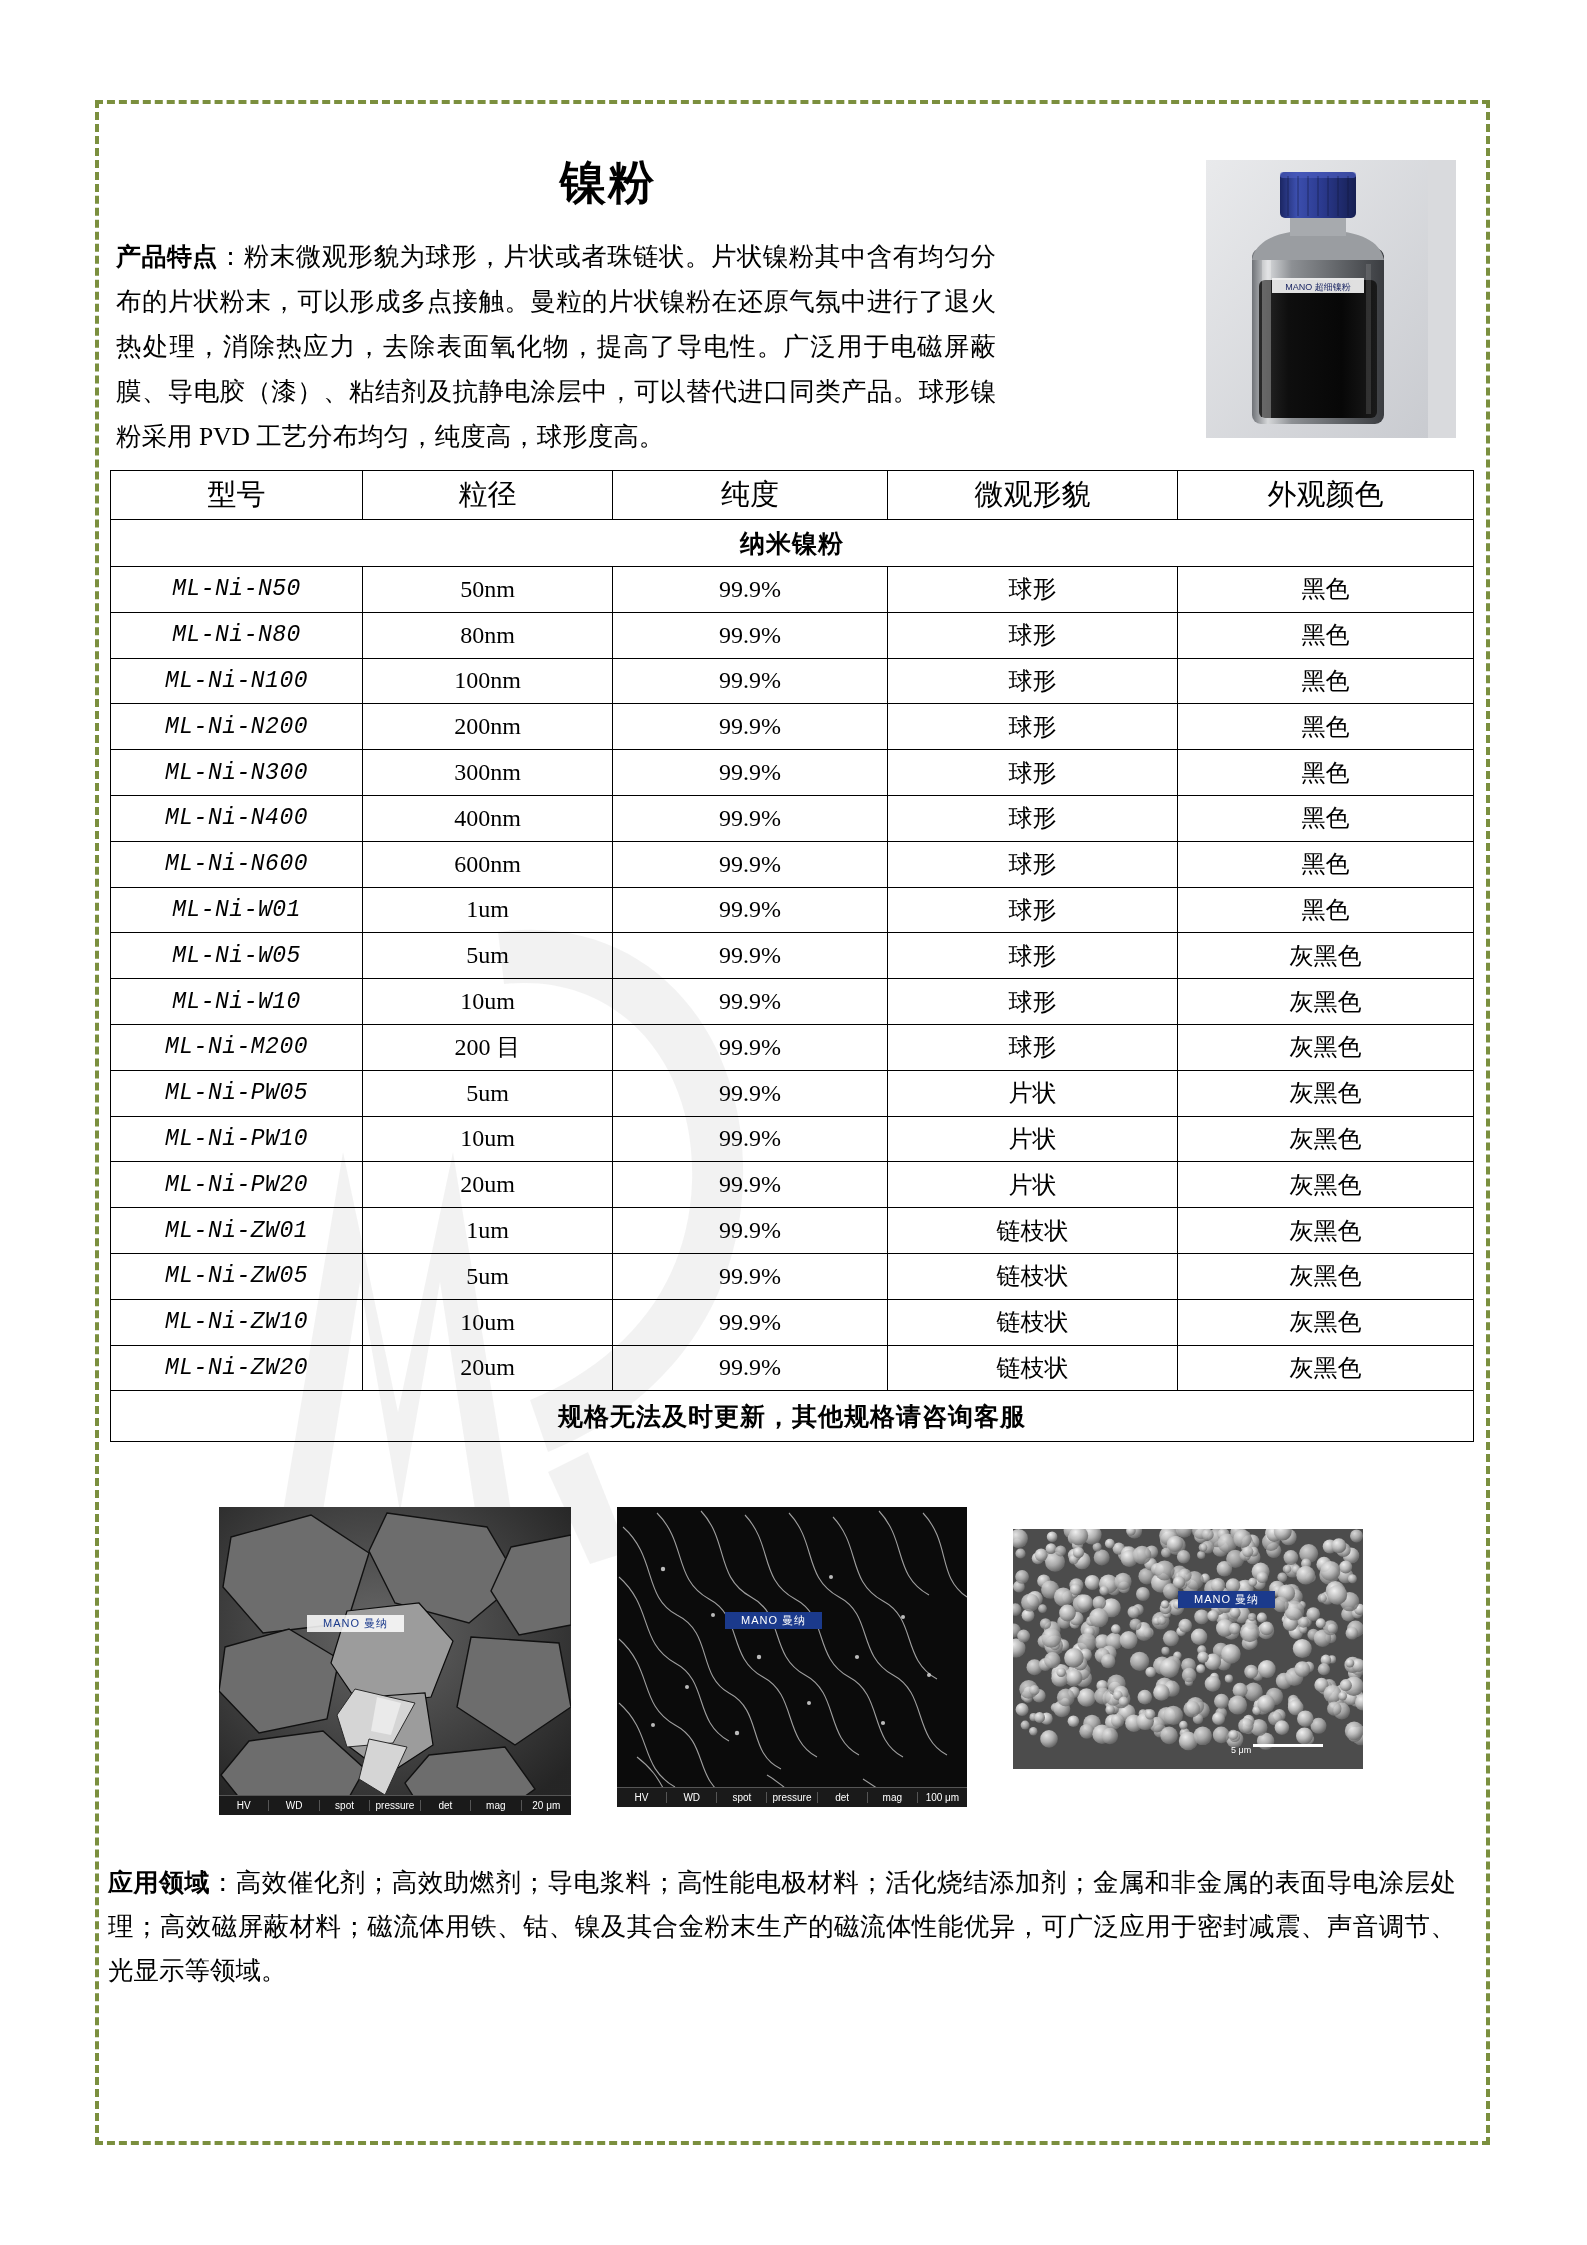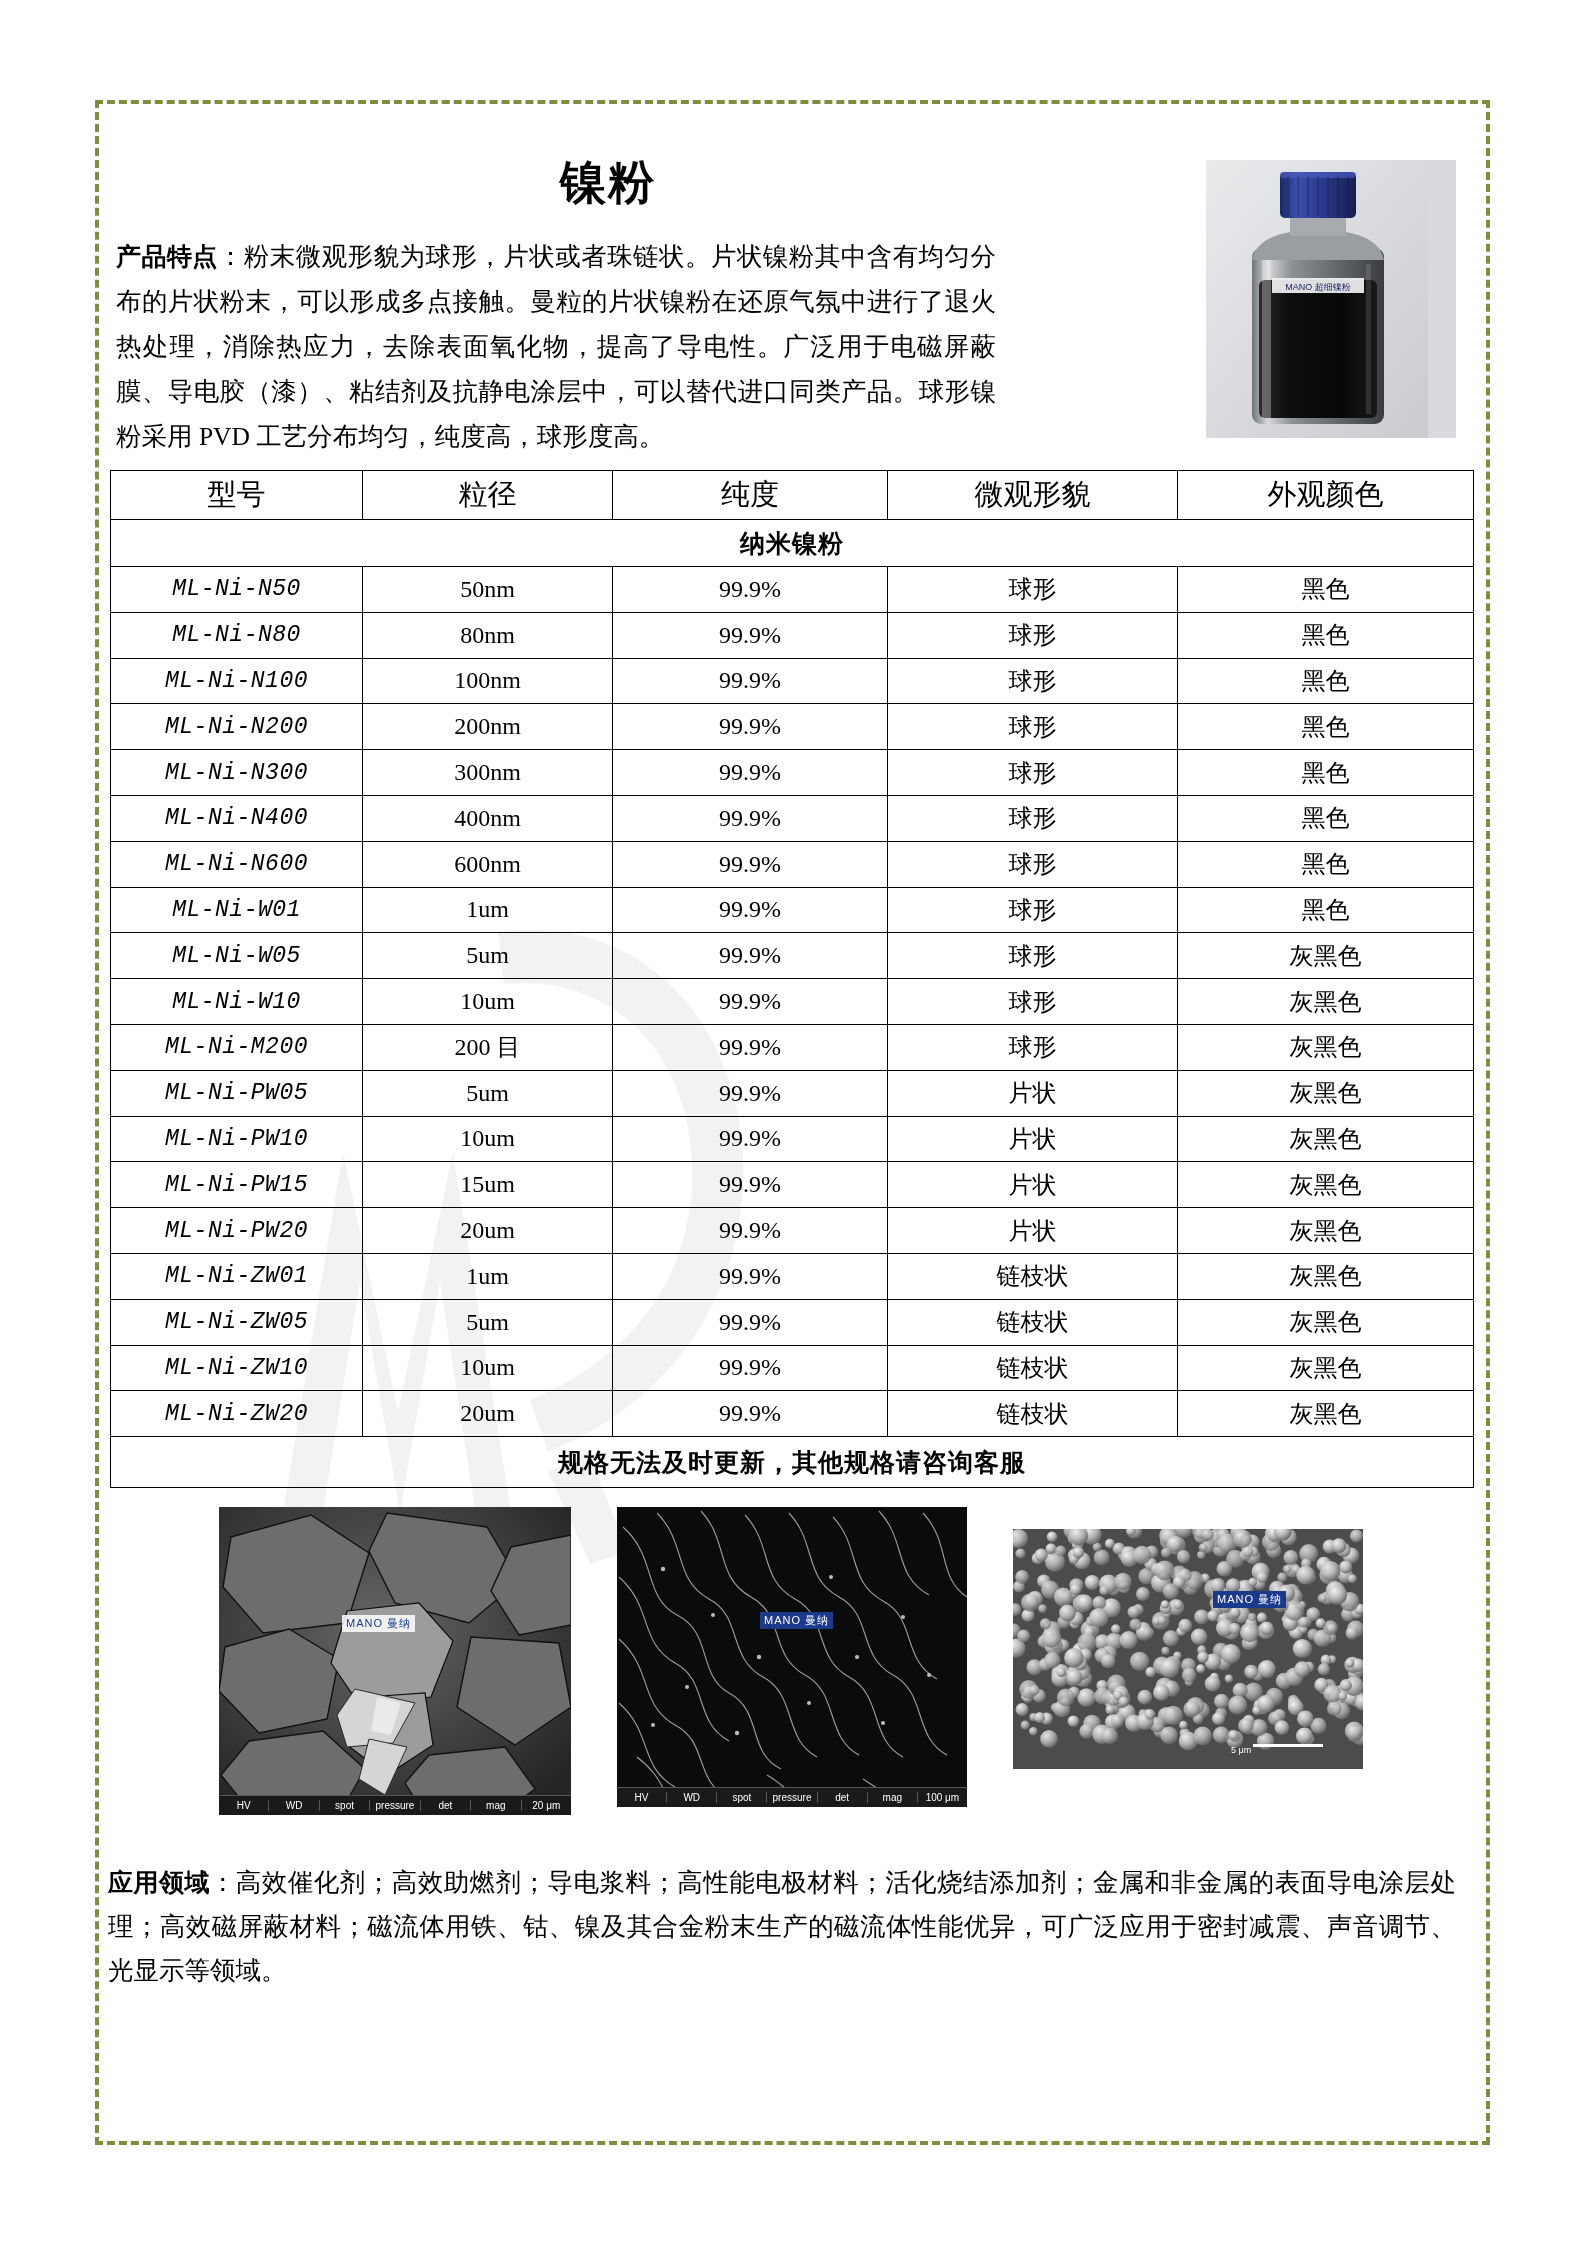--- a/index.html
+++ b/index.html
@@ -194,24 +194,23 @@
     overflow: hidden;
   }
   .sem-bar span:last-child { border-right: none; }
 
   .sem-logo {
     position: absolute;
     font-family: "Liberation Sans", "DejaVu Sans", sans-serif;
     font-size: 11px;
     color: #ffffff;
     background: #1b3a8c;
-    padding: 1px 4px;
+    padding: 1px 16px;
     letter-spacing: 1px;
     white-space: nowrap;
-    margin-left: 35px;
   }
   .sem-logo-light {
     background: rgba(255,255,255,0.85);
     color: #1b3a8c;
   }
 
   
   .apply {
     position: absolute;
     left: 0;
@@ -408,27 +407,20 @@
         <tr>
           <td class="mono-cell">ML-Ni-PW05</td>
           <td class="num-cell">5um</td>
           <td class="num-cell">99.9%</td>
           <td class="cn-cell">片状</td>
           <td class="cn-cell">灰黑色</td>
         </tr>
         <tr>
           <td class="mono-cell">ML-Ni-PW10</td>
           <td class="num-cell">10um</td>
-          <td class="num-cell">99.9%</td>
-          <td class="cn-cell">片状</td>
-          <td class="cn-cell">灰黑色</td>
-        </tr>
-        <tr>
-          <td class="mono-cell">ML-Ni-PW15</td>
-          <td class="num-cell">15um</td>
           <td class="num-cell">99.9%</td>
           <td class="cn-cell">片状</td>
           <td class="cn-cell">灰黑色</td>
         </tr>
         <tr>
           <td class="mono-cell">ML-Ni-PW20</td>
           <td class="num-cell">20um</td>
           <td class="num-cell">99.9%</td>
           <td class="cn-cell">片状</td>
           <td class="cn-cell">灰黑色</td>

